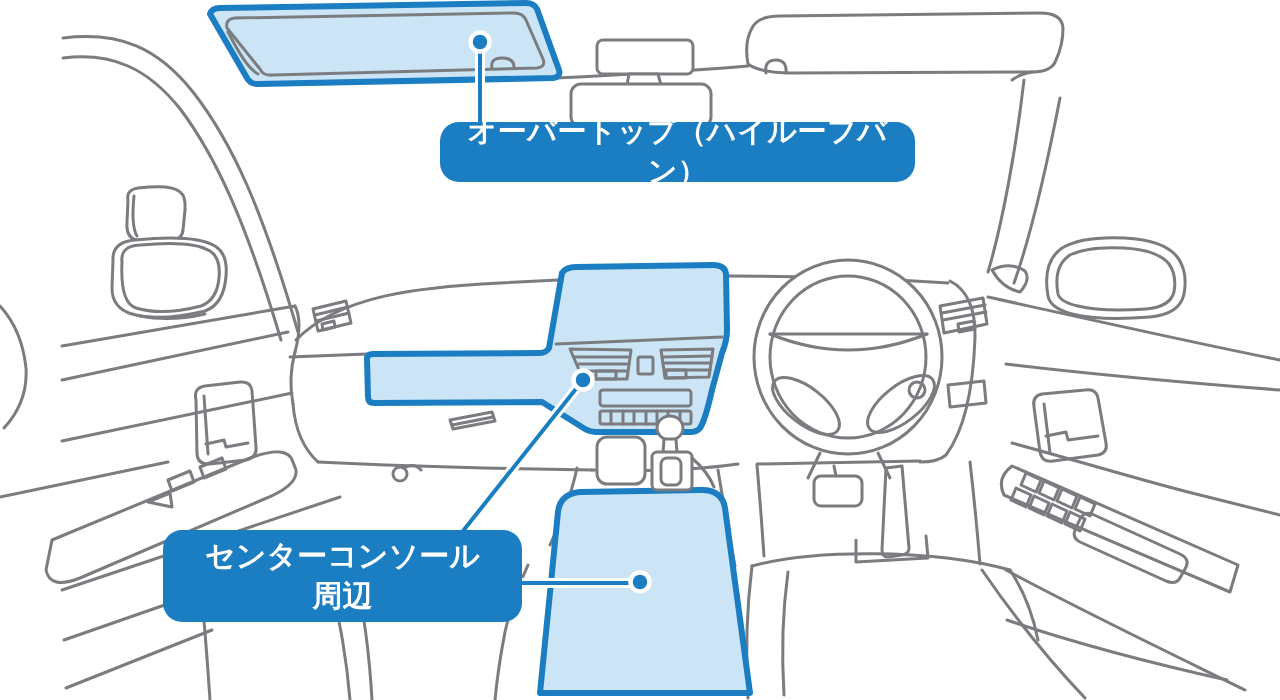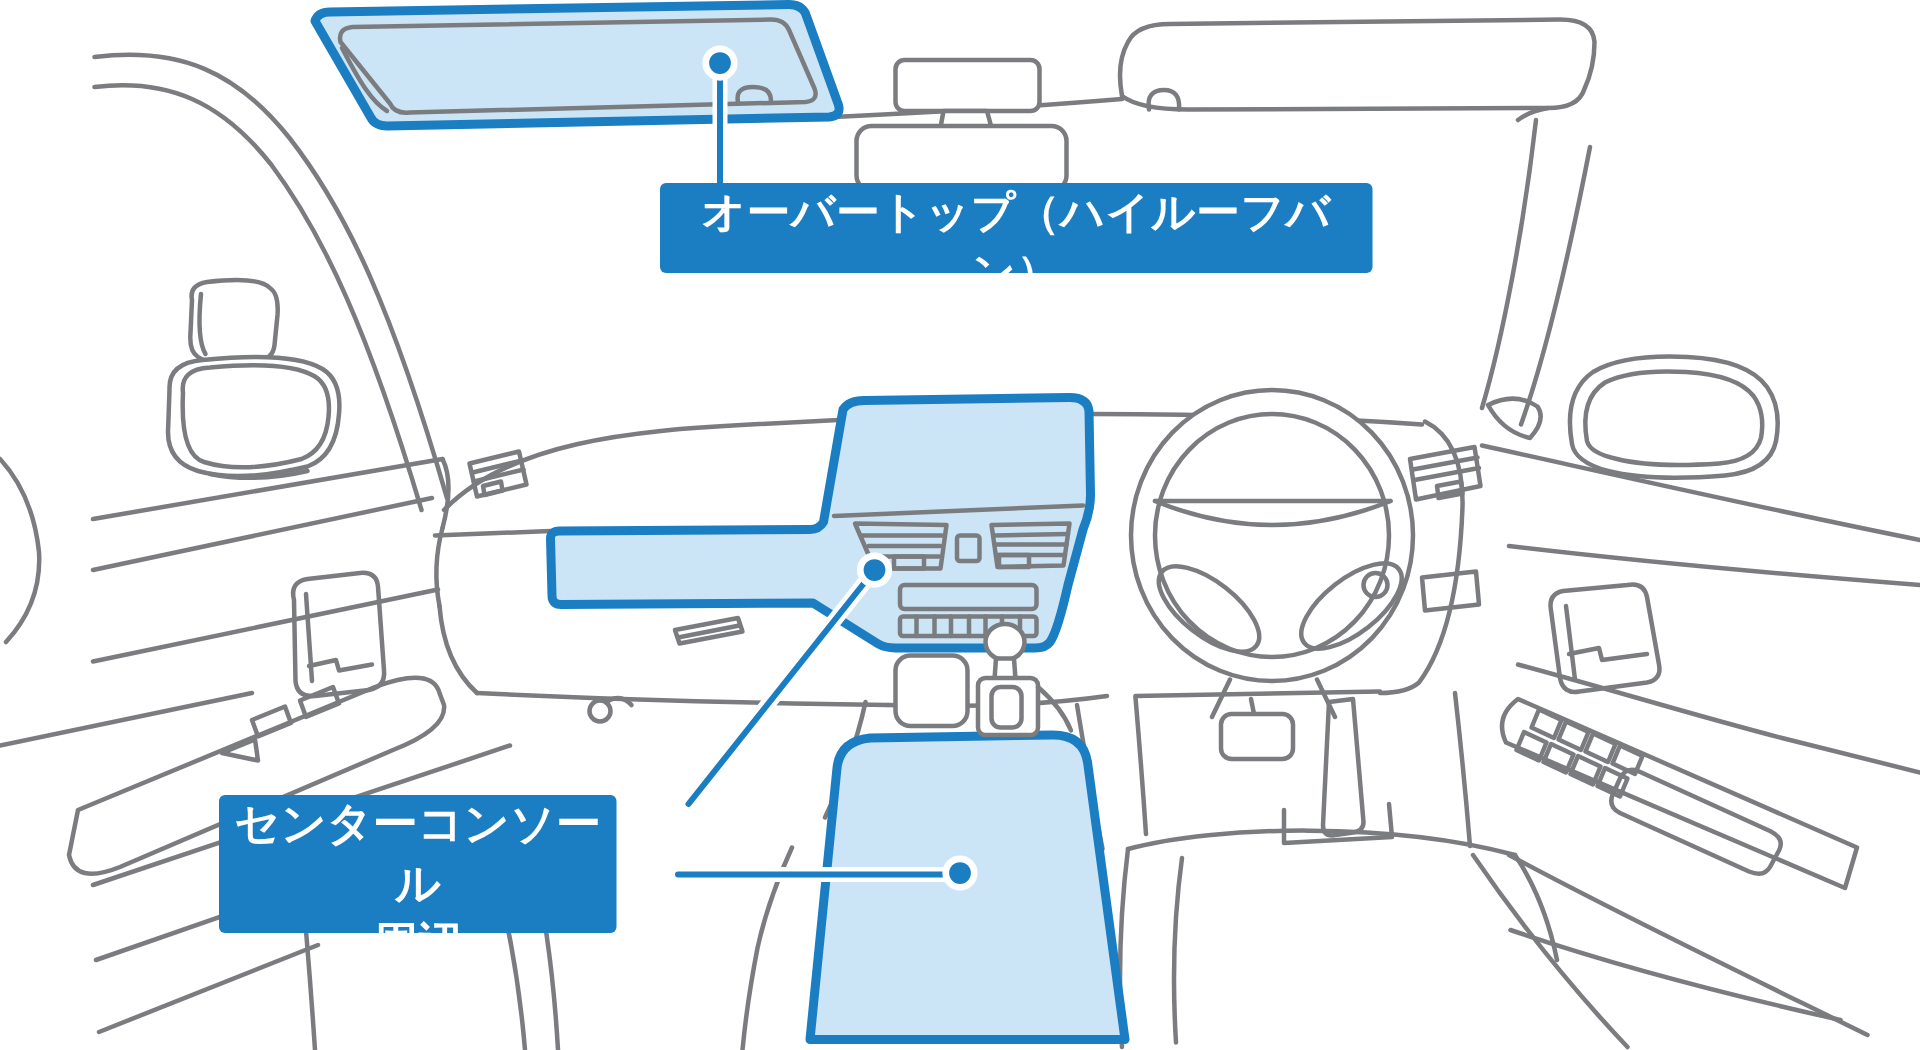--- a/index.html
+++ b/index.html
@@ -12,25 +12,25 @@
   html,body{margin:0;padding:0;background:var(--background);}
   #stage{position:relative;width:1280px;height:700px;overflow:hidden;background:var(--background);
          font-family:"Liberation Sans",sans-serif;}
   #art{position:absolute;left:0;top:0;}
   .ln{fill:none;stroke:var(--line-art);stroke-width:3;stroke-linecap:round;stroke-linejoin:round;}
   .lnw{fill:#ffffff;stroke:var(--line-art);stroke-width:3;stroke-linecap:round;stroke-linejoin:round;}
   .hl{fill:var(--highlight-fill);stroke:var(--accent);stroke-width:6;stroke-linejoin:round;}
   .leader-case{fill:none;stroke:#ffffff;stroke-width:10;stroke-linecap:round;}
   .leader-core{fill:none;stroke:var(--accent);stroke-width:4;stroke-linecap:round;}
   .dot{fill:var(--accent);stroke:#ffffff;stroke-width:4.5;}
-  .callout{position:absolute;background:var(--accent);color:var(--label-text);border-radius:4px;
-           display:flex;flex-direction:column;align-items:center;justify-content:flex-start;
+  .callout{position:absolute;background:var(--accent);color:var(--label-text);border-radius:19px;
+           display:flex;flex-direction:column;align-items:center;justify-content:center;
            font-weight:700;text-align:center;}
   #callout-overtop{left:440px;top:122px;width:475px;height:60px;font-size:29px;letter-spacing:.5px;}
-  #callout-console{left:146px;top:530px;width:265px;height:92px;font-size:30px;line-height:40px;}
+  #callout-console{left:163px;top:530px;width:359px;height:92px;font-size:30px;line-height:40px;}
 </style>
 </head>
 <body>
 
 <div id="stage">
 <svg id="art" width="1280" height="700" viewBox="0 0 1280 700">
 
   <g class="ln">
 
     <path d="M 63,38 C 120,31 158,48 193,92 C 232,142 262,208 298,332"></path>

